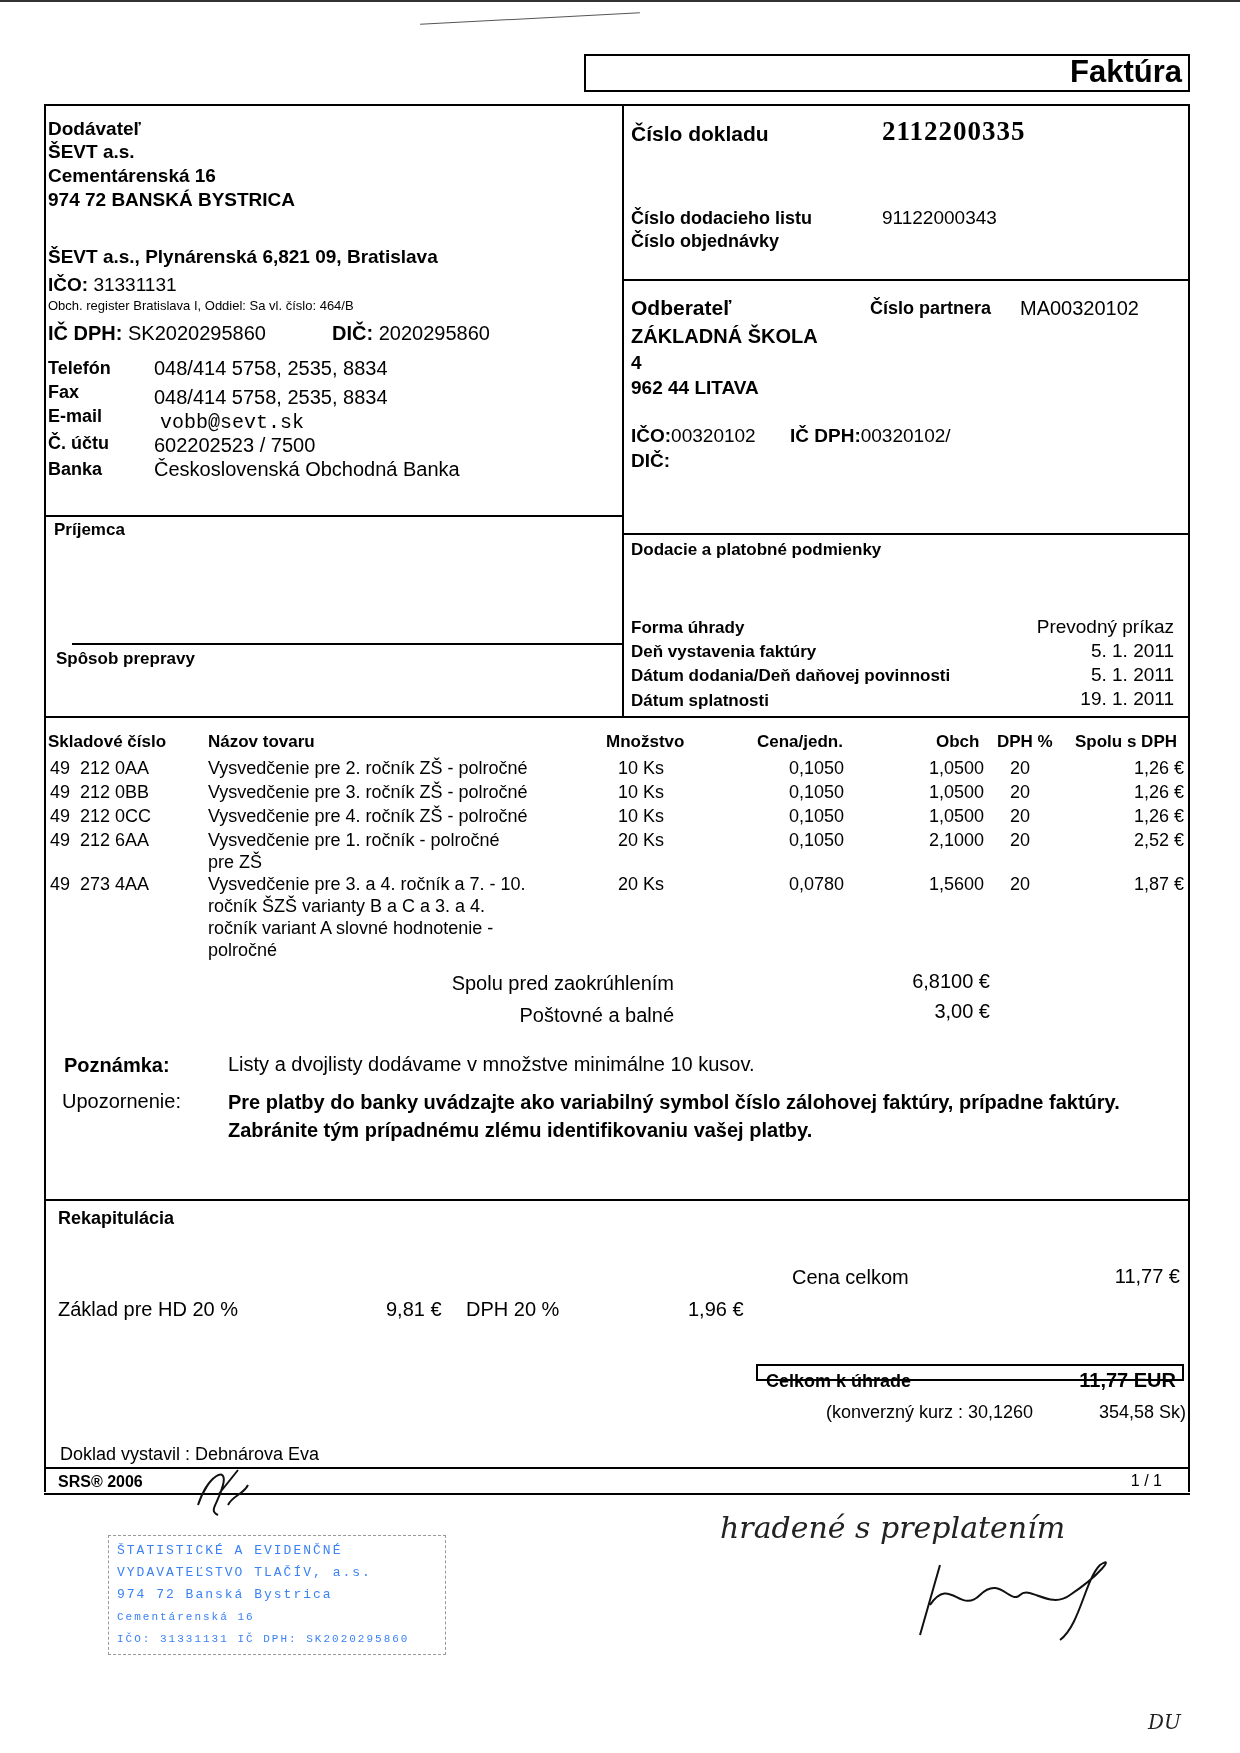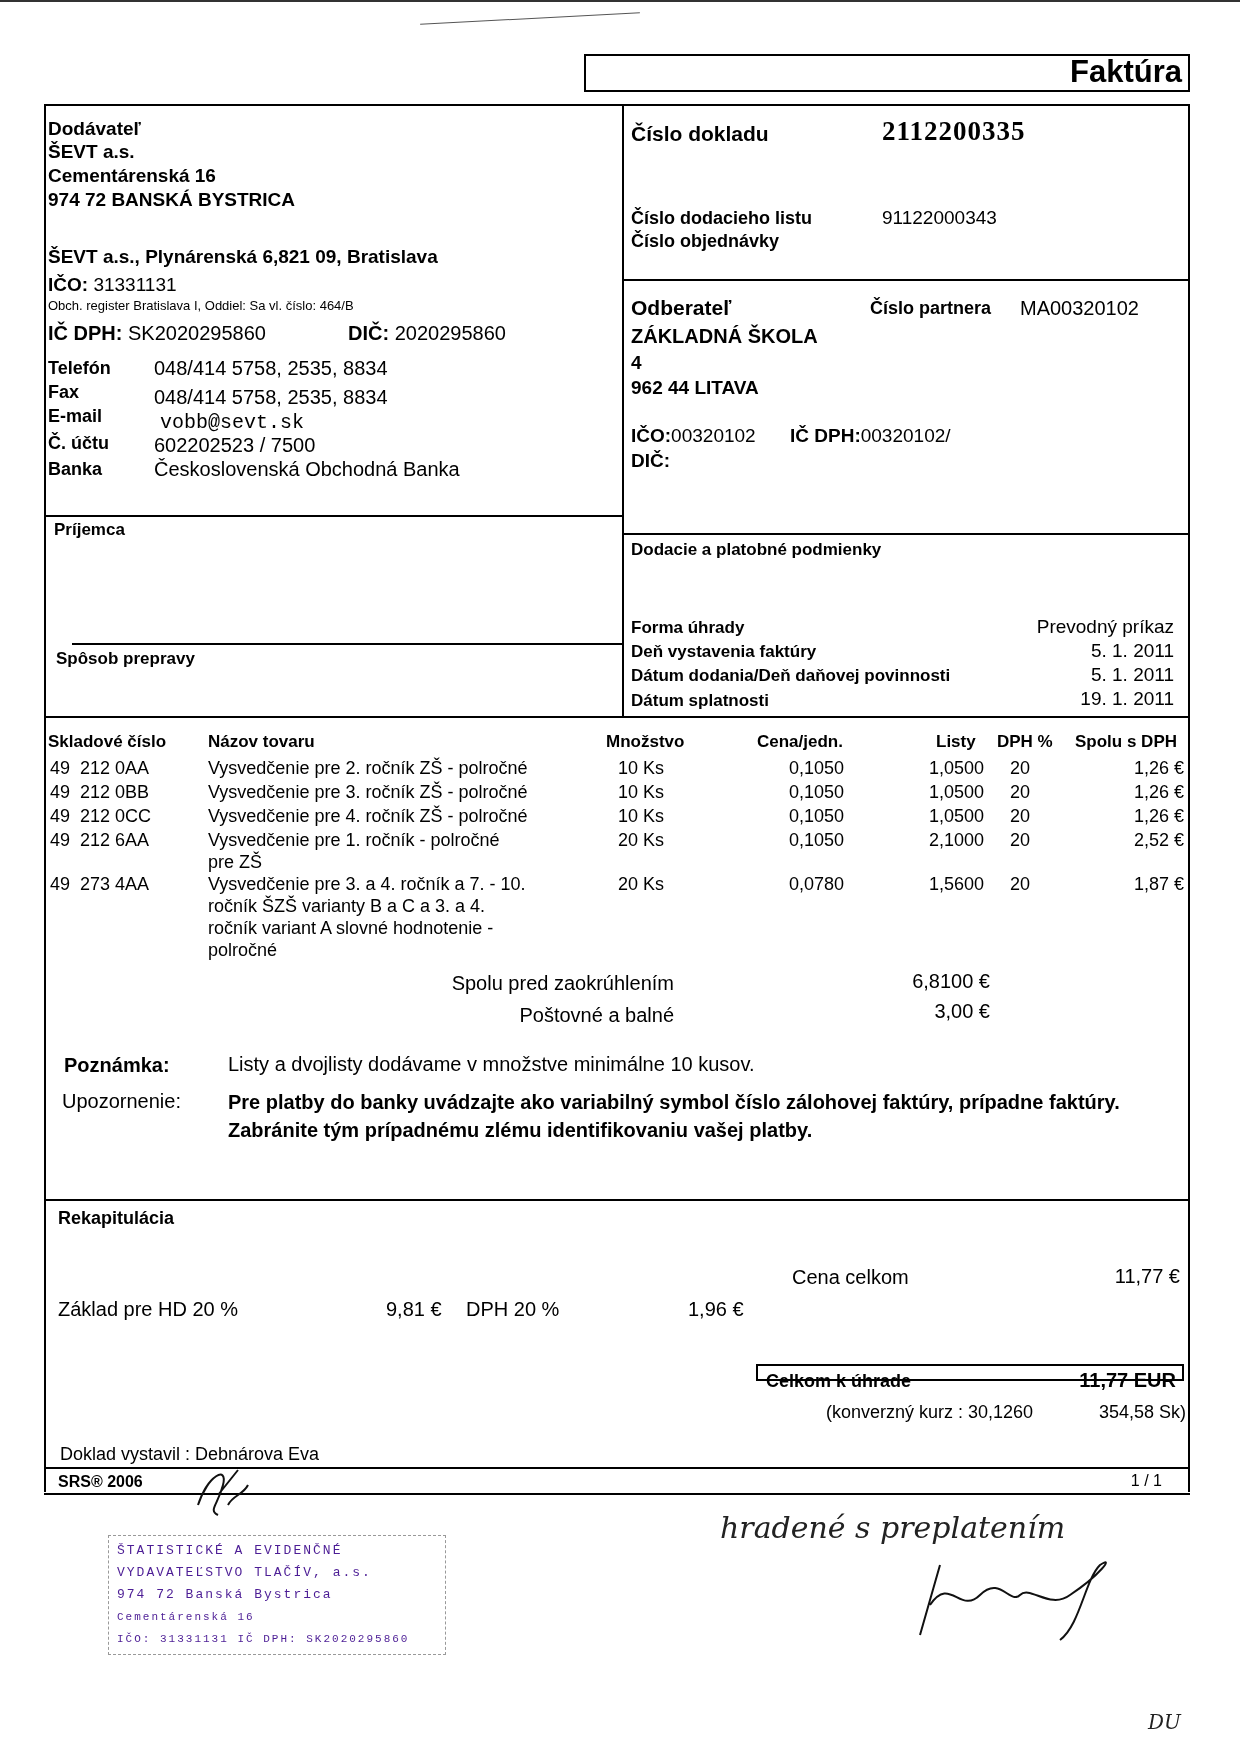--- a/index.html
+++ b/index.html
@@ -17,21 +17,21 @@
   .f18 { font-size:18px; }
   .f19 { font-size:19px; }
   .f20 { font-size:20px; }
   .f21 { font-size:21px; }
   .f16 { font-size:16px; }
   .f13 { font-size:13px; }
   .serif-big { font-family:"Liberation Serif", serif; font-size:27px; font-weight:bold; letter-spacing:1px; }
 
   .row { position:absolute; white-space:nowrap; }
   .right { text-align:right; }
-  .stamp { border:1.5px dashed #999; color:#4c1d95; font-family:"Liberation Mono", monospace;
+  .stamp { border:1.5px dashed #999; color:#3b82f6; font-family:"Liberation Mono", monospace;
            font-size:13px; line-height:22px; padding:4px 8px; letter-spacing:2px; }
   .hand { font-family:"DejaVu Serif", serif; font-style:italic; color:#222; }
 </style>
 </head>
 <body>
 
 <div class="line" style="left:0;top:0;width:1240px;height:2px;background:#333;"></div>
 <div class="line" style="left:420px;top:18px;width:220px;height:1px;background:#555;transform:rotate(-3deg);"></div>
 
 <div class="box title-box">
@@ -51,21 +51,21 @@
   <div class="row b f19" style="left:48px;top:246px;">ŠEVT a.s., Plynárenská 6,821 09, Bratislava</div>
   <div class="row f19" style="left:48px;top:274px;">
     <span class="b">IČO:</span>
     <span>31331131</span>
   </div>
   <div class="row f13" style="left:48px;top:298px;">Obch. register Bratislava I, Oddiel: Sa vl. číslo:  464/B</div>
   <div class="row f20" style="left:48px;top:322px;">
     <span class="b">IČ DPH:</span>
     <span>SK2020295860</span>
   </div>
-  <div class="row f20" style="left:348px;top:322px;">
+  <div class="row f20" style="left:332px;top:322px;">
     <span class="b">DIČ:</span>
     <span>2020295860</span>
   </div>
 
   <div class="row b f18" style="left:48px;top:358px;">Telefón</div>
   <div class="row f20" style="left:154px;top:357px;">048/414 5758, 2535, 8834</div>
   <div class="row b f18" style="left:48px;top:382px;">Fax</div>
   <div class="row f20" style="left:154px;top:386px;">048/414 5758, 2535, 8834</div>
   <div class="row b f18" style="left:48px;top:406px;">E-mail</div>
   <div class="row f20" style="left:160px;top:411px;font-family:Liberation Mono, monospace;">vobb@sevt.sk</div>
@@ -120,21 +120,21 @@
   <div class="row f19 right" style="right:66px;top:688px;">19. 1. 2011</div>
 </div>
 
 <div class="line" style="left:44px;top:716px;width:1146px;height:2px;"></div>
 
 <div>
   <div class="row b" style="left:48px;top:732px;font-size:17px;">Skladové číslo</div>
   <div class="row b" style="left:208px;top:732px;font-size:17px;">Názov tovaru</div>
   <div class="row b" style="left:606px;top:732px;font-size:17px;">Množstvo</div>
   <div class="row b" style="left:757px;top:732px;font-size:17px;">Cena/jedn.</div>
-  <div class="row b" style="left:936px;top:732px;font-size:17px;">Listy</div>
+  <div class="row b" style="left:936px;top:732px;font-size:17px;">Obch</div>
   <div class="row b" style="left:997px;top:732px;font-size:17px;">DPH %</div>
   <div class="row b" style="left:1075px;top:732px;font-size:17px;">Spolu s DPH</div>
 
   <div id="item-rows">
       <div>
         <div class="abs" style="top: 757px; font-size: 18px; line-height: 22px; white-space: pre; left: 50px; text-align: left;">49  212 0AA</div>
         <div class="abs" style="top: 757px; font-size: 18px; line-height: 22px; white-space: pre; left: 208px; text-align: right;">Vysvedčenie pre 2. ročník ZŠ - polročné</div>
         <div class="abs" style="top: 757px; font-size: 18px; line-height: 22px; white-space: pre; left: 618px; text-align: left;">10 Ks</div>
         <div class="abs" style="top: 757px; font-size: 18px; line-height: 22px; white-space: pre; right: 396px; text-align: right;">0,1050</div>
         <div class="abs" style="top: 757px; font-size: 18px; line-height: 22px; white-space: pre; right: 256px; text-align: right;">1,0500</div>

